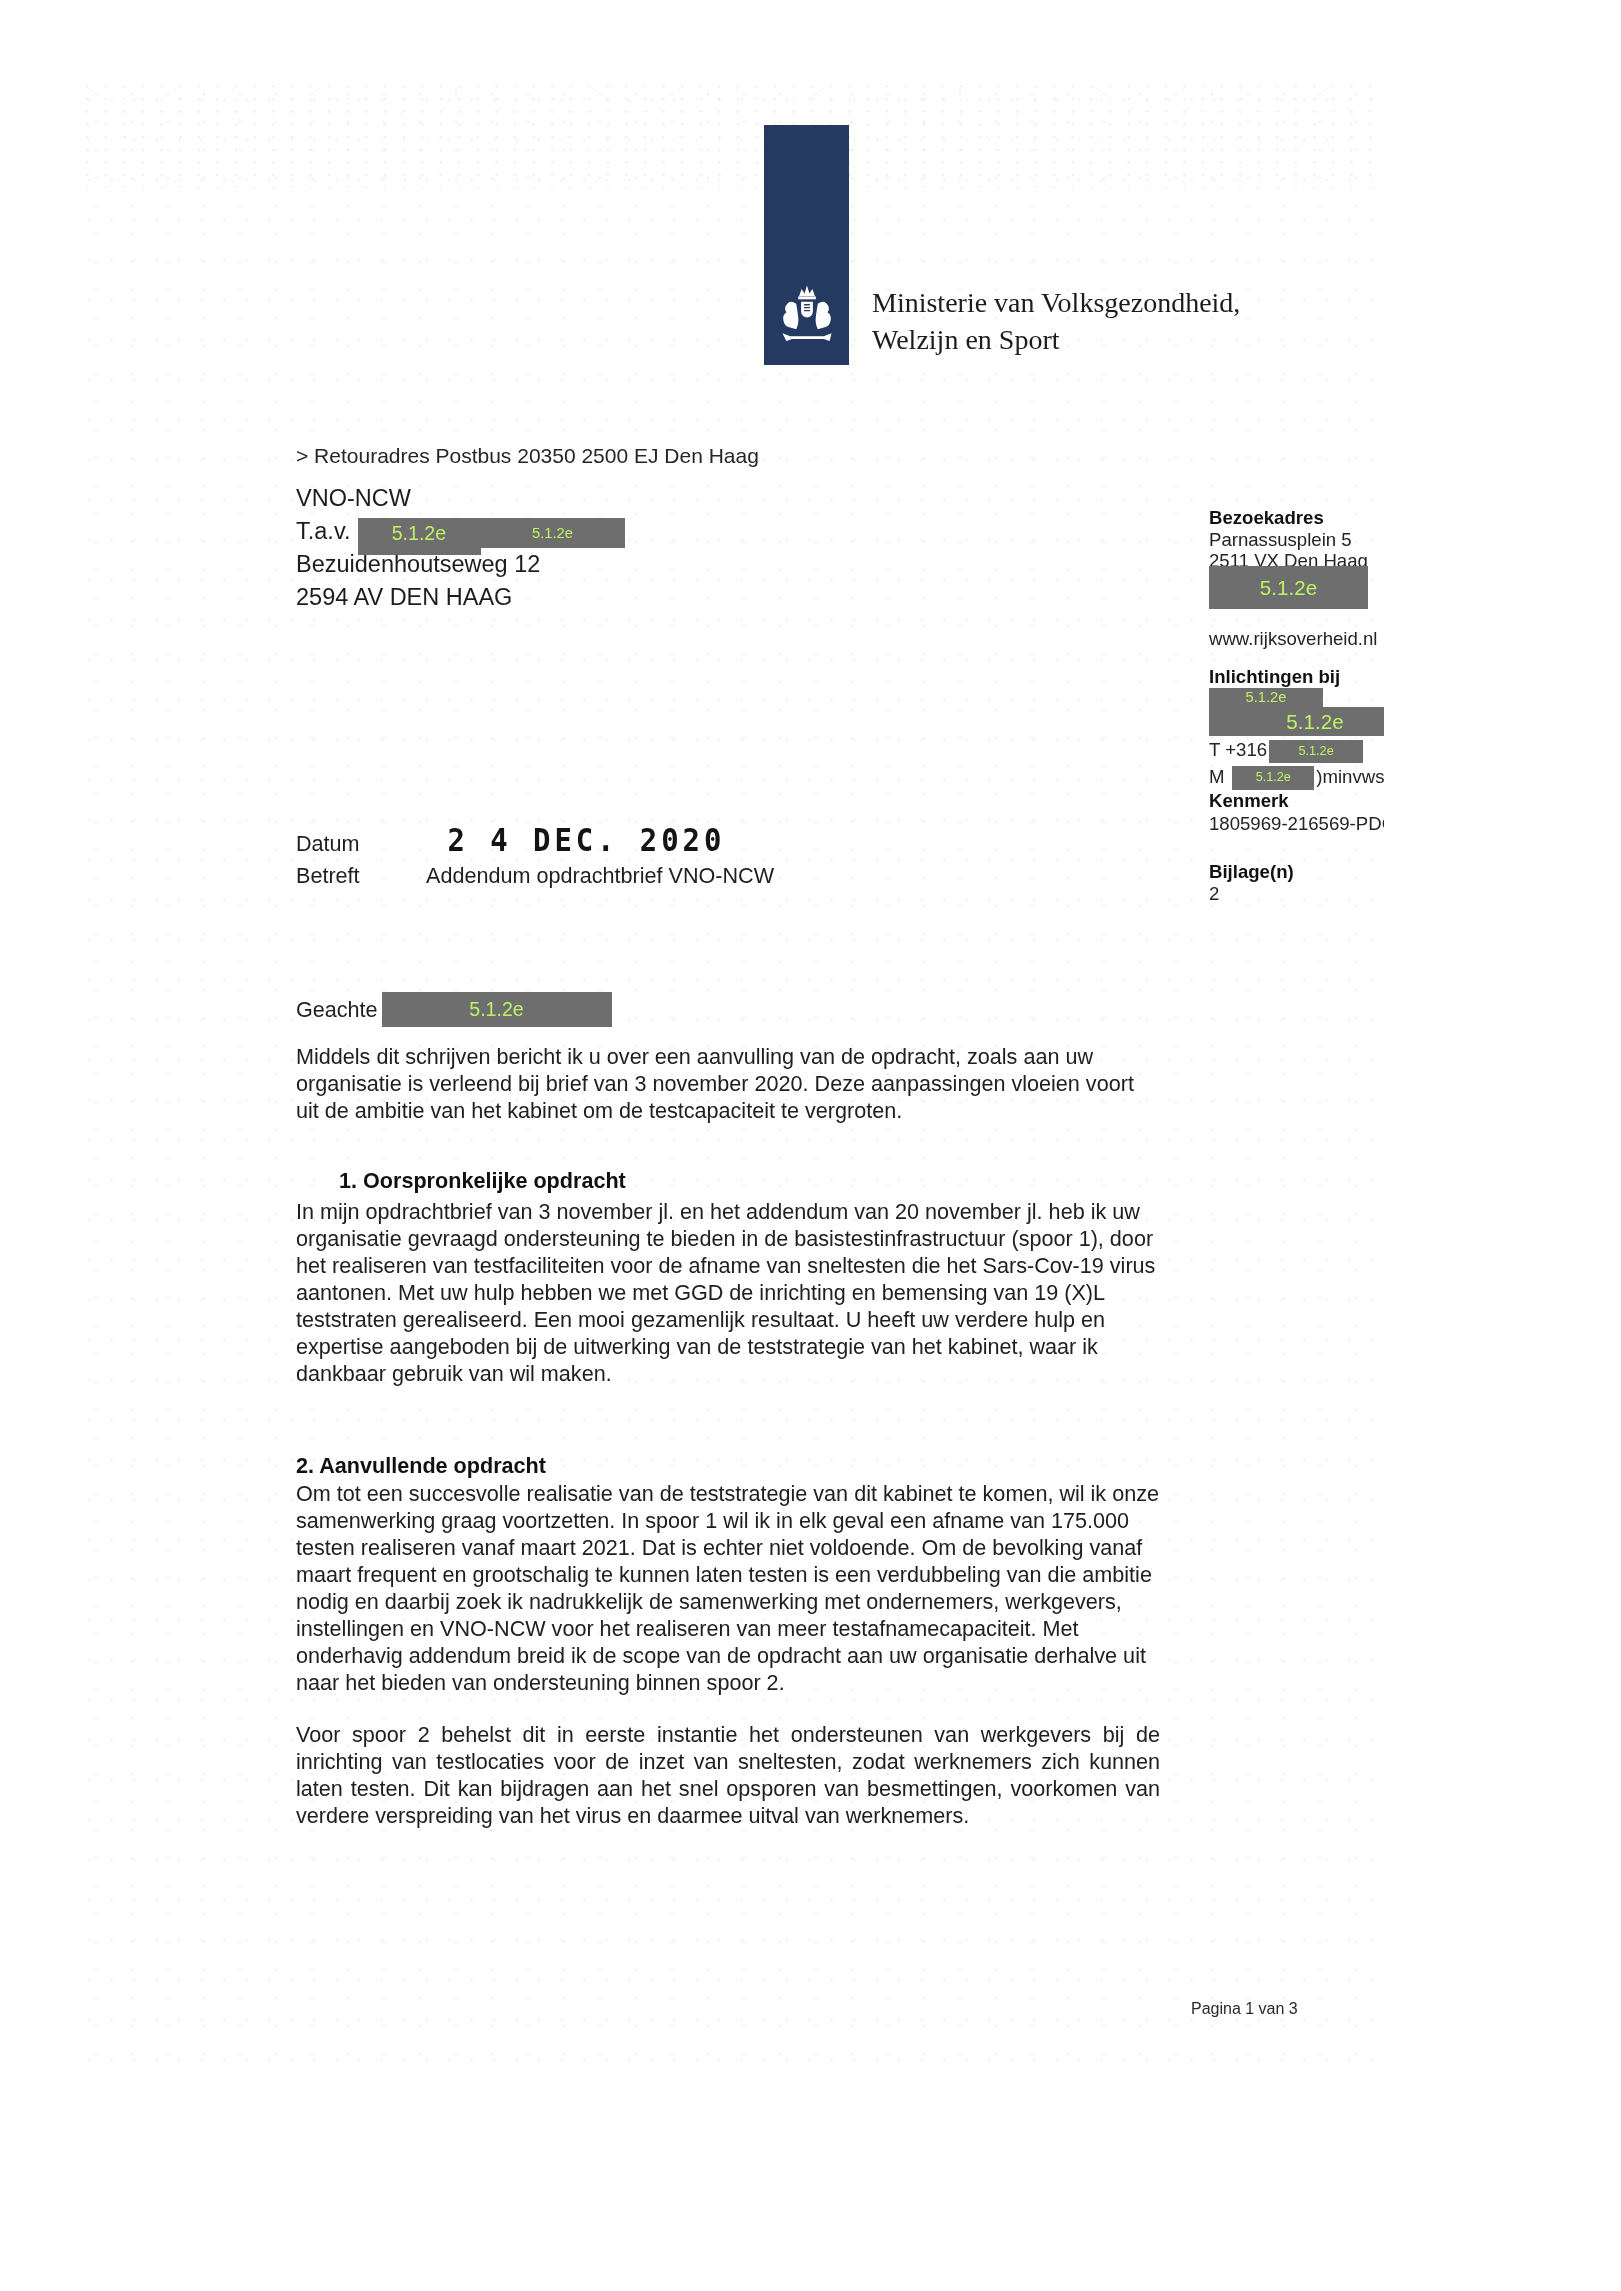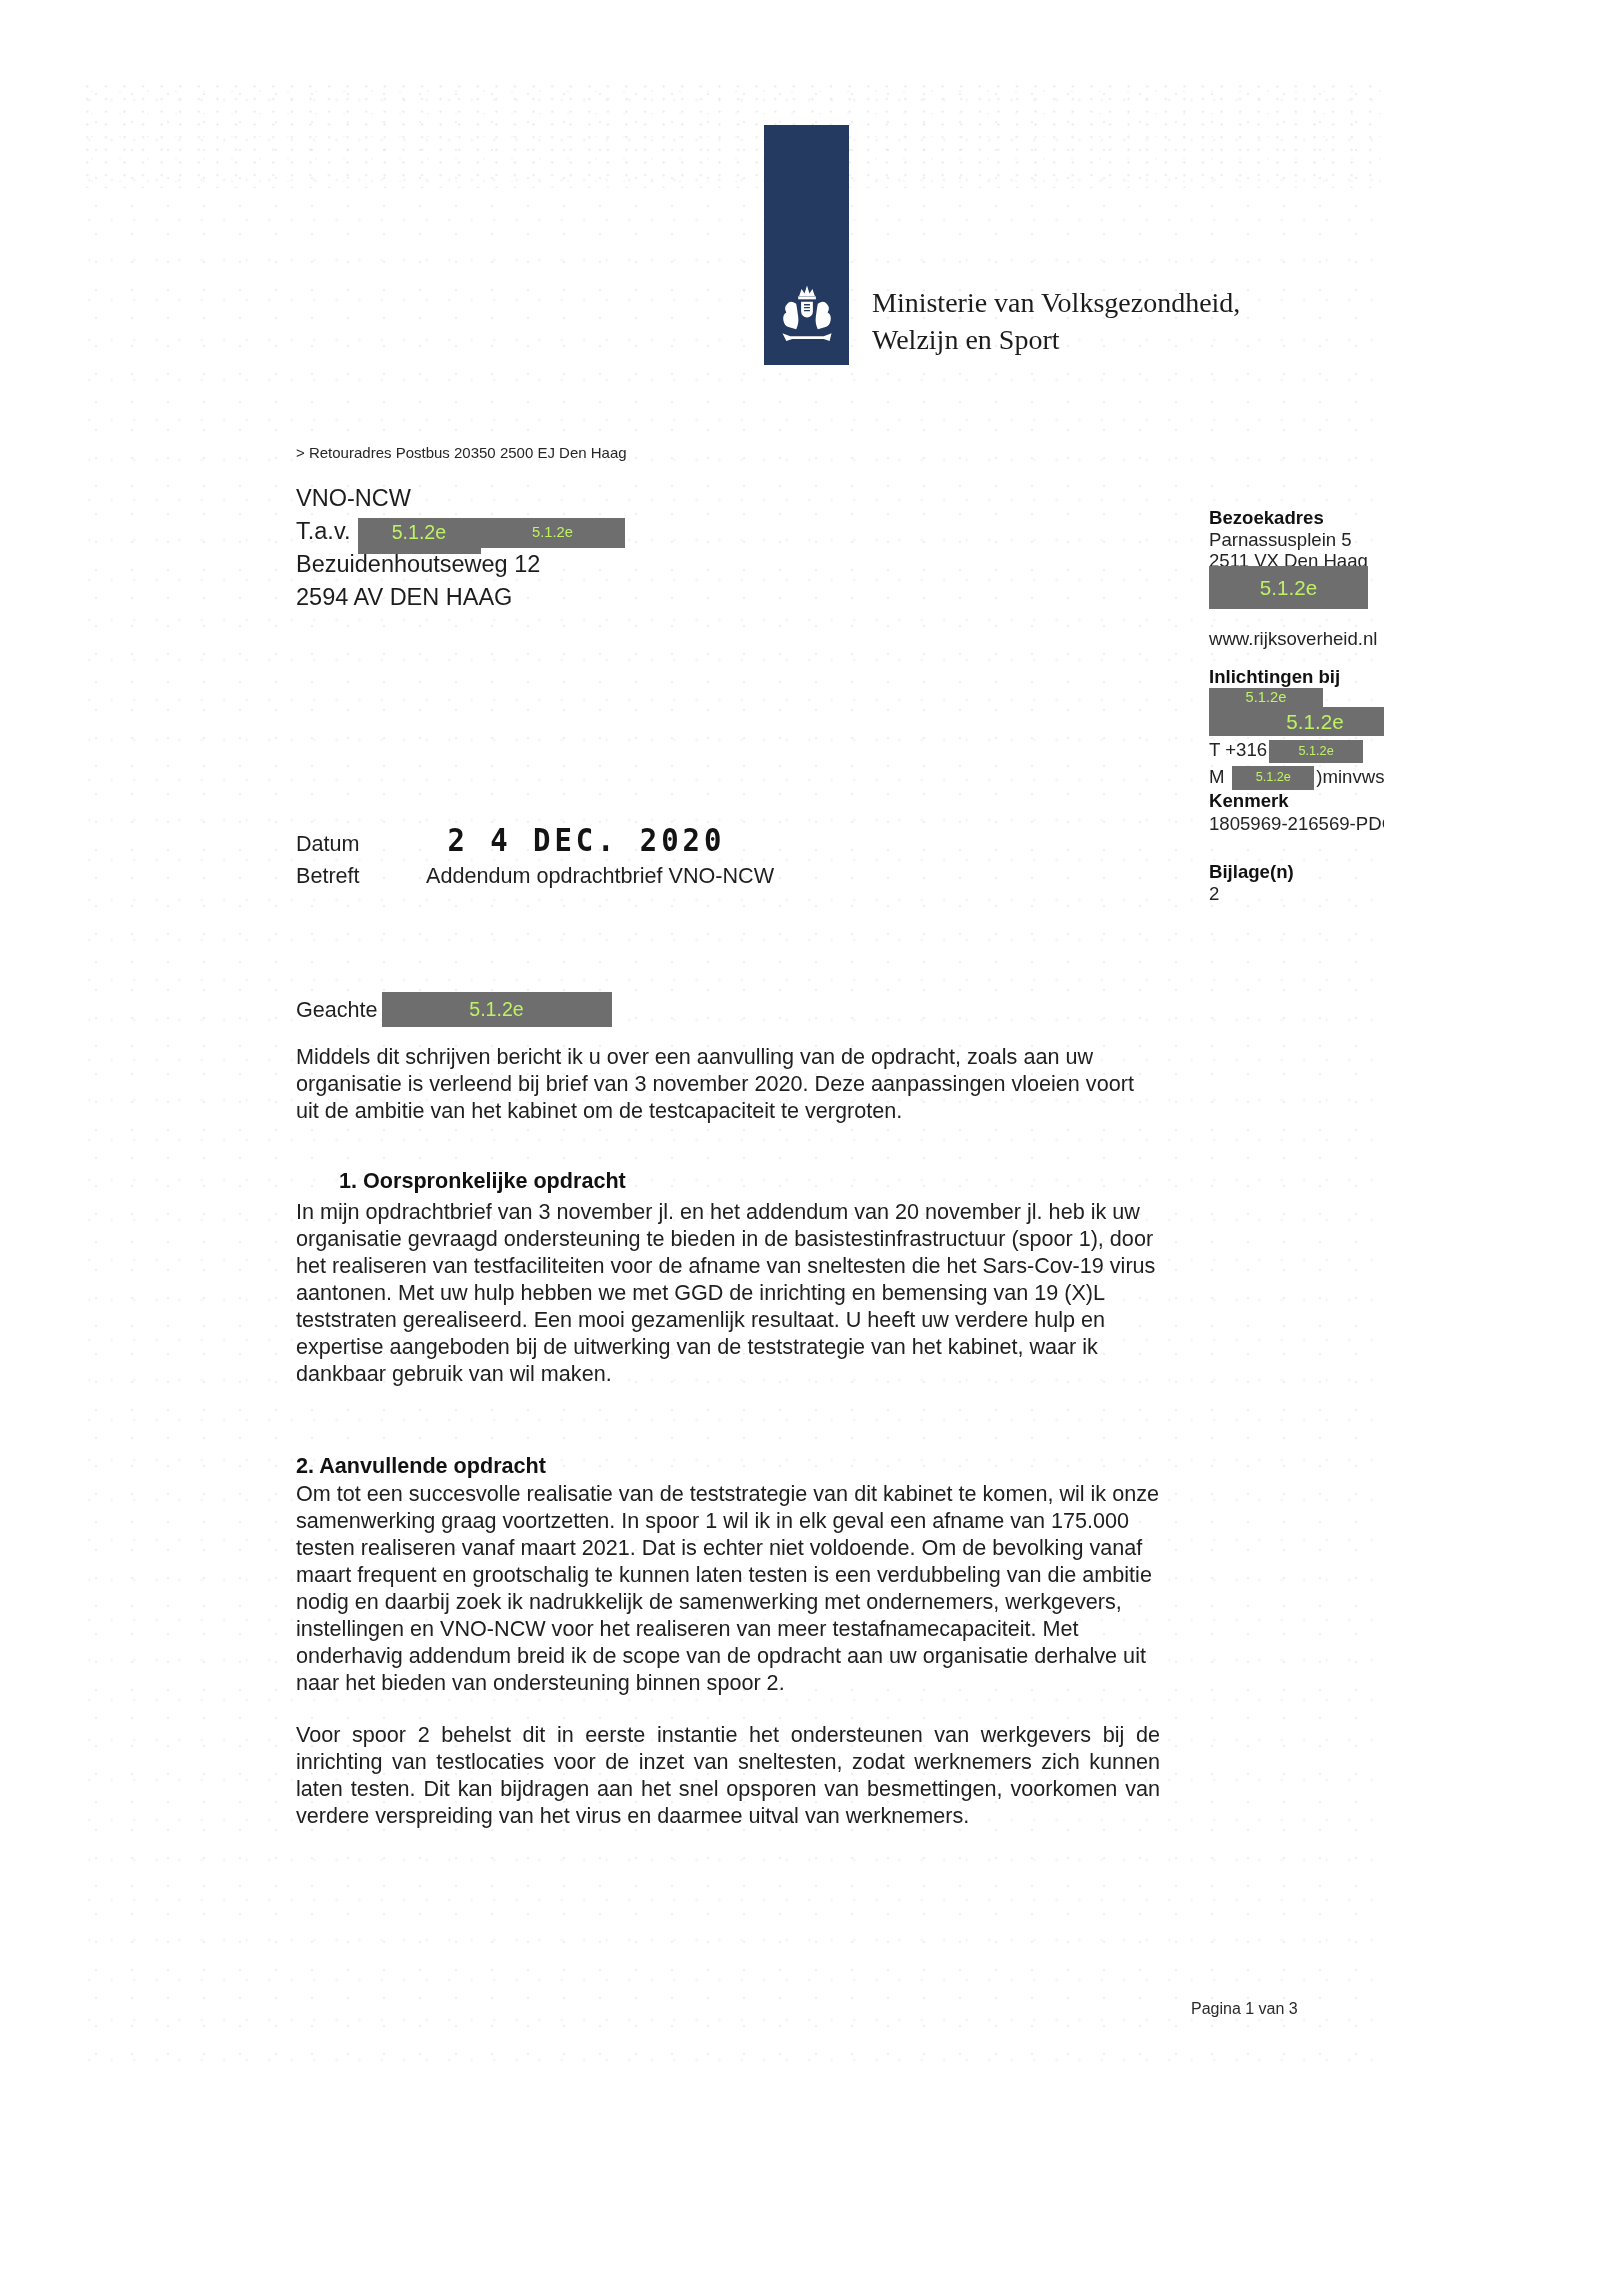--- a/index.html
+++ b/index.html
@@ -26,23 +26,23 @@
   #logo-bar{left:764px;top:125px;width:85px;height:240px;background:#243a61;}
   #logo-emblem{position:absolute;left:50%;bottom:13.7px;transform:translateX(-50%);}
   #ministry-name{left:872px;top:284px;font-family:"Liberation Serif",serif;
     font-size:28px;line-height:37px;color:#1c1c1c;}
 
   
   .redact{background:#6e6e6e;color:#bef264;display:inline-flex;align-items:center;
     justify-content:center;vertical-align:middle;font-size:16.7px;position:relative;}
 
   
-  #retouradres{left:296px;top:444px;font-size:15px;color:#262626;}
+  #retouradres{left:296px;top:444px;font-size:21px;color:#262626;}
   #addressee{left:296px;top:482px;font-size:23.5px;line-height:33px;color:#1d1d1d;}
-  #attn-row{display:flex;align-items:center;height:33px;}
+  #attn-row{display:flex;align-items:flex-end;height:33px;}
   #attn-box{width:267px;height:30px;margin-left:7.8px;margin-top:2px;display:flex;align-items:center;}
   #attn-box .r1{flex:1;text-align:center;font-size:19.6px;}
   #attn-box .r2{flex:1.2;text-align:center;font-size:14.7px;}
   #attn-ext{position:absolute;left:0;bottom:-6.9px;width:123px;height:7.8px;background:#6e6e6e;}
 
   
   #sidebar-a{left:1209px;top:507px;width:230px;font-size:18.6px;line-height:21.6px;color:#242424;}
   .sb-h{font-weight:bold;color:#111;}
   #sb-box1{width:159px;height:43px;margin-top:-5.9px;font-size:20.6px;}
   #sb-www{margin-top:19px;}

